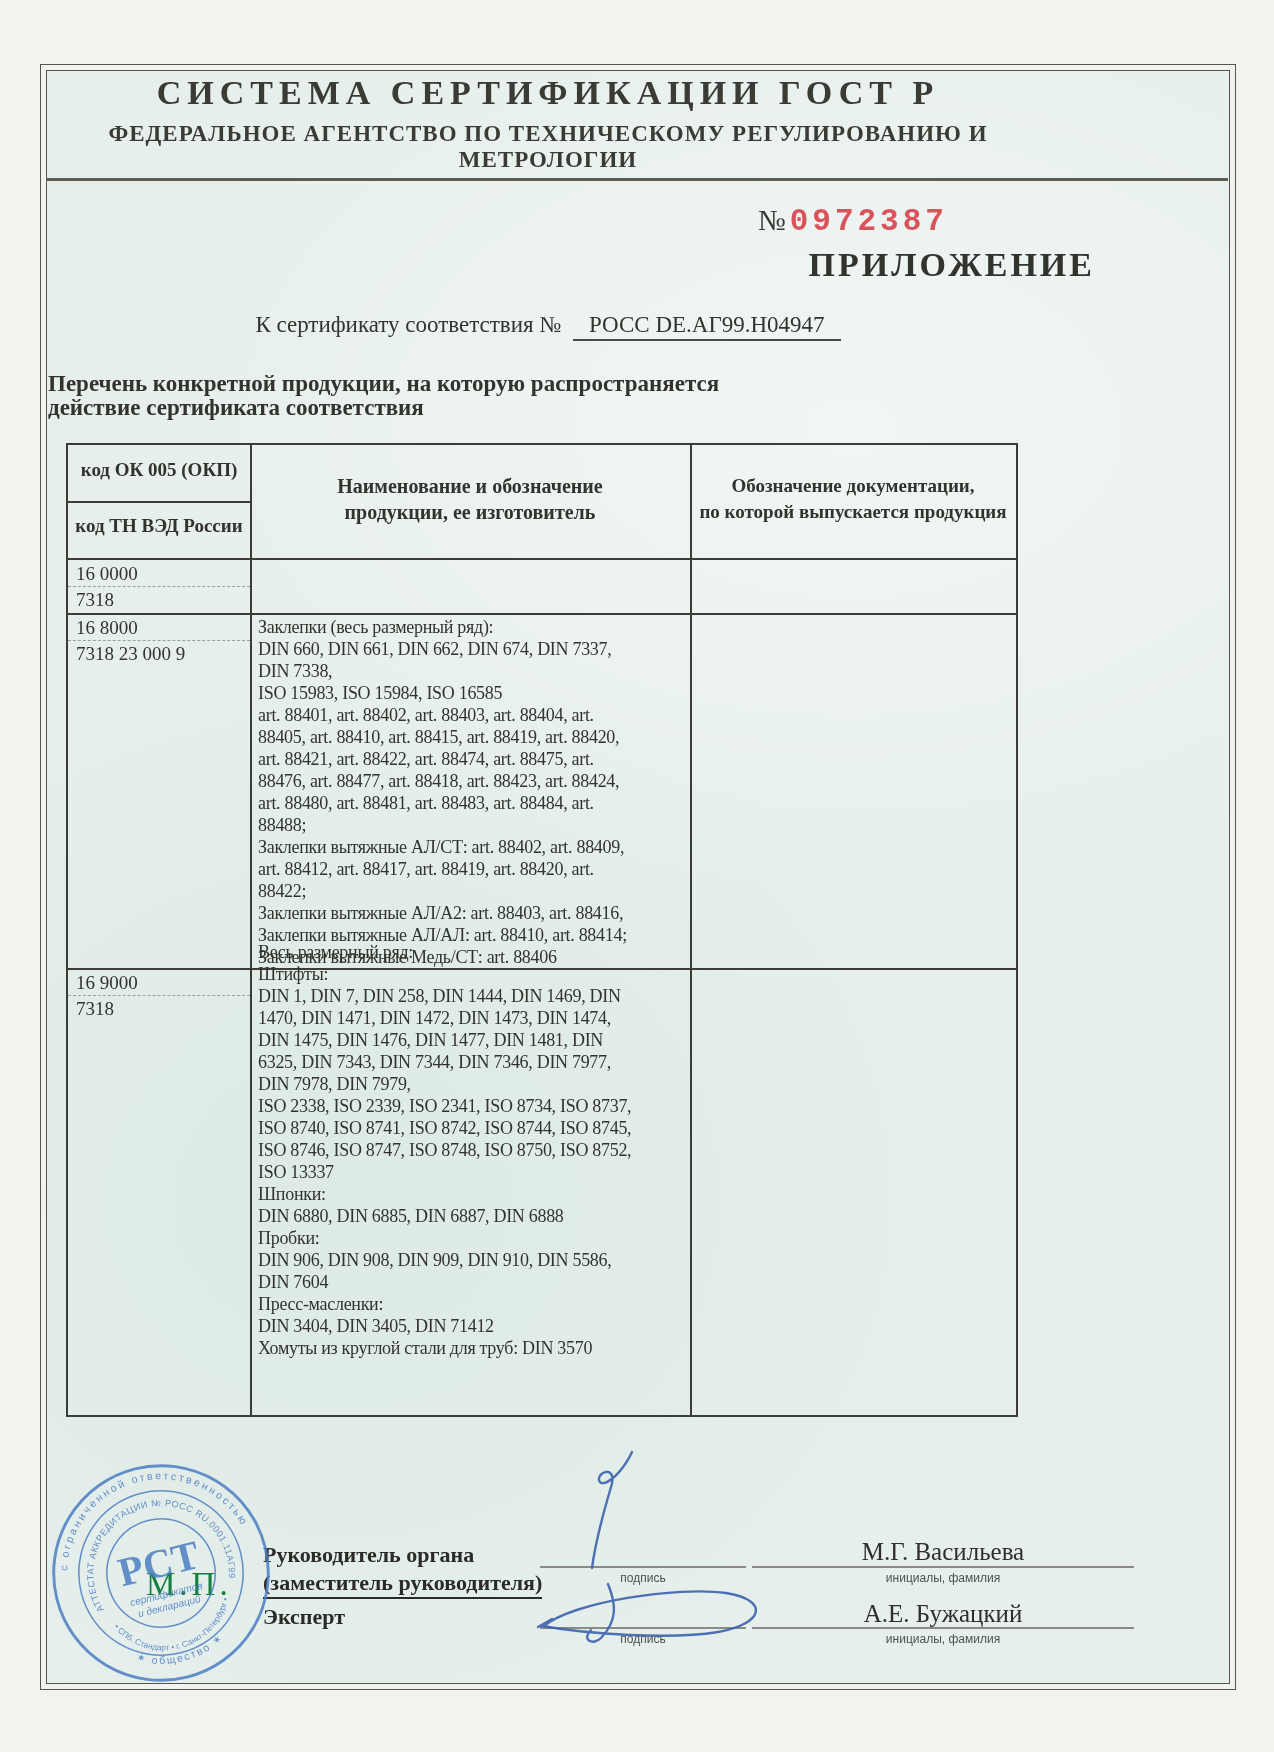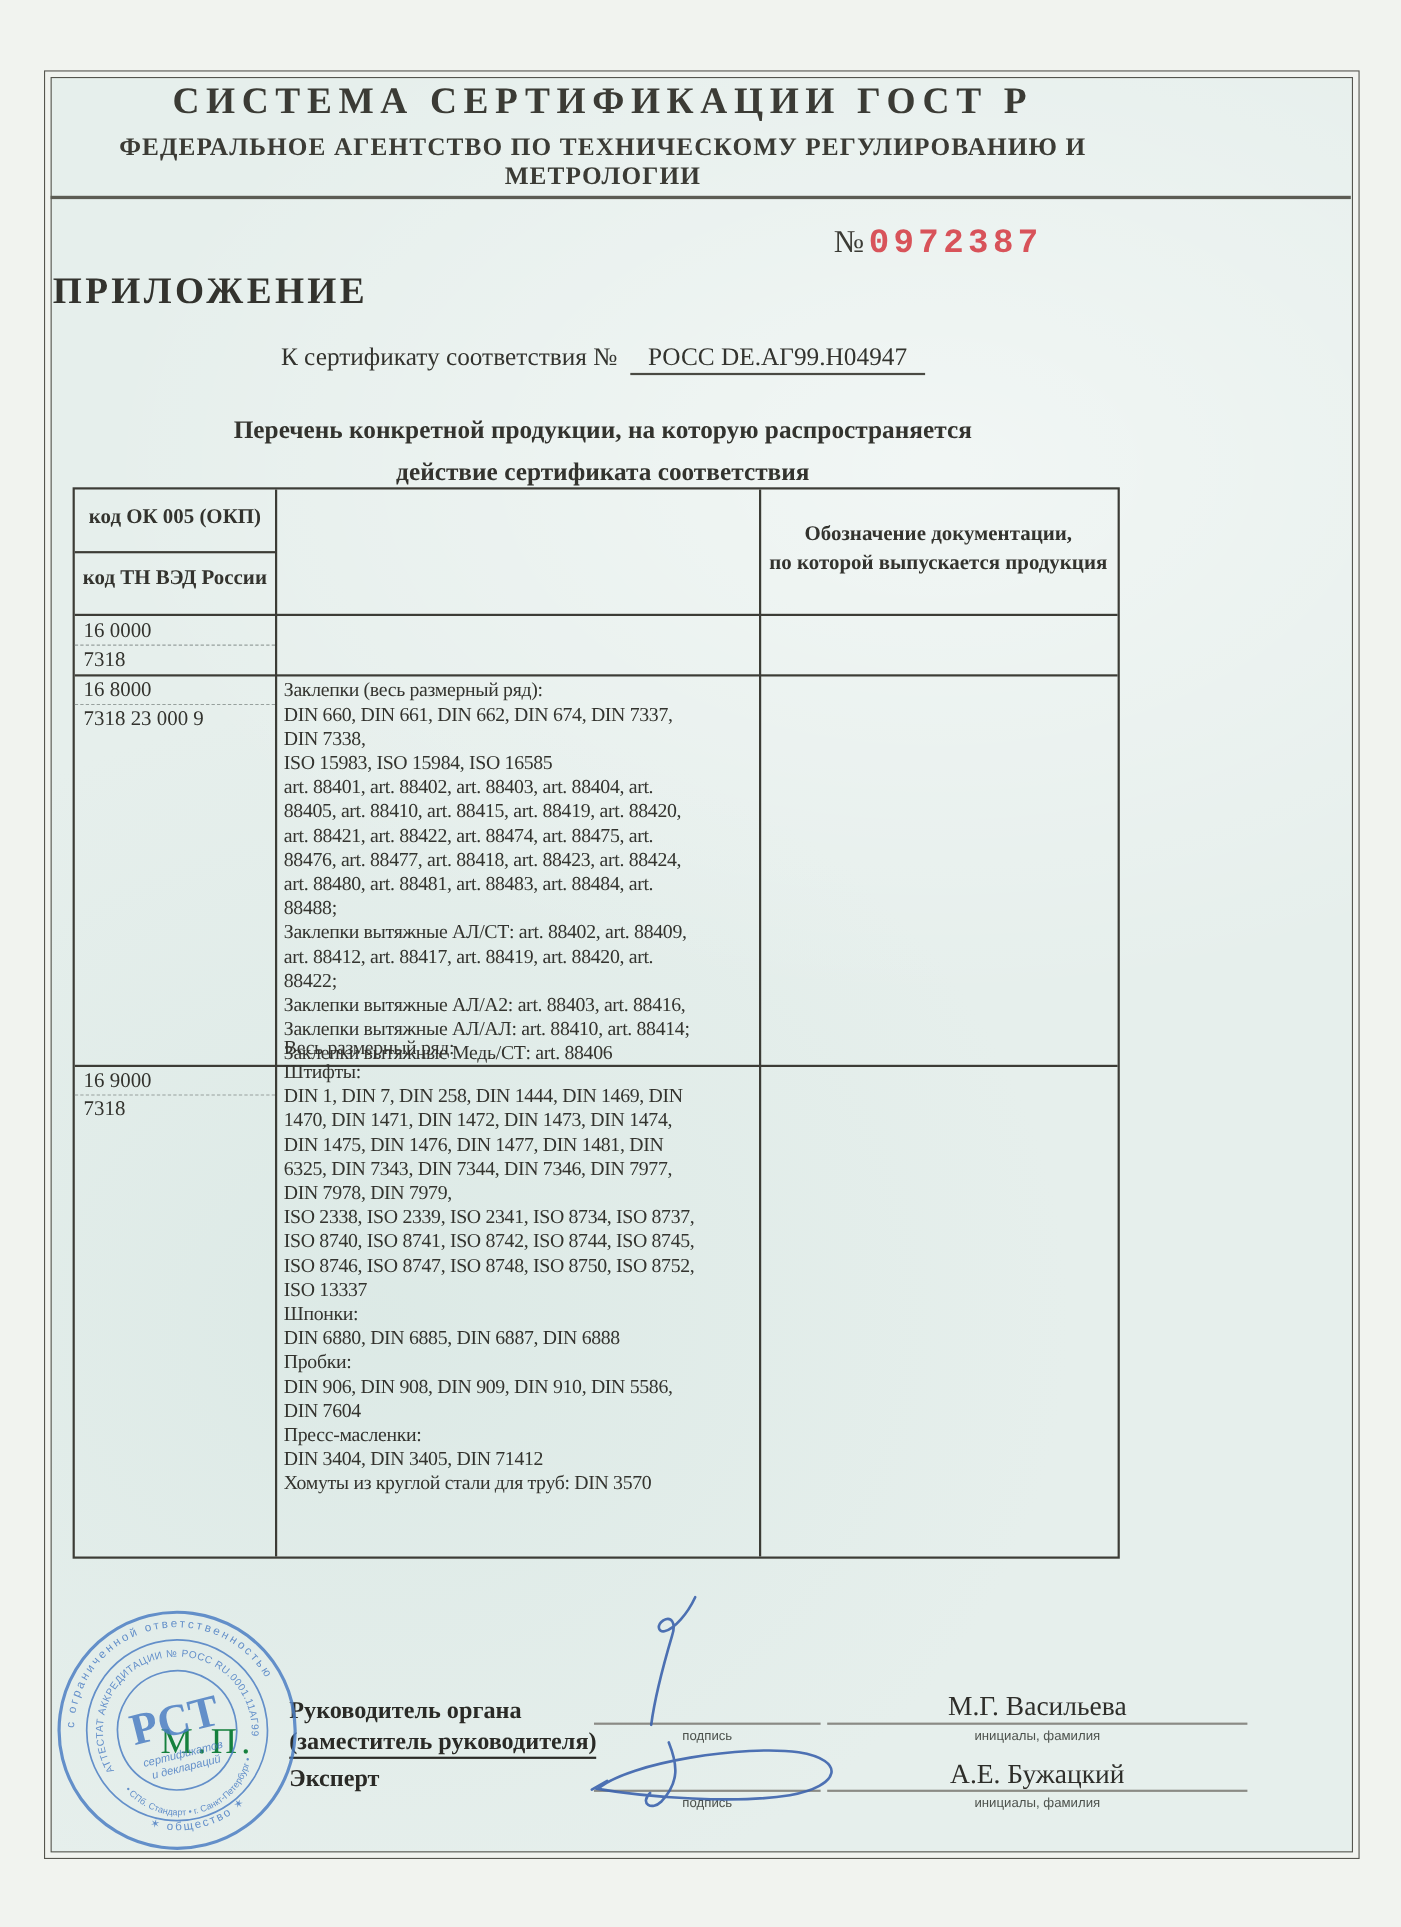--- a/index.html
+++ b/index.html
@@ -26,27 +26,27 @@
   
   .sys-title{left:48px;top:74px;width:1000px;text-align:center;
     font-size:34px;font-weight:700;letter-spacing:6px;color:#3b3b35;}
   .agency{left:48px;top:121px;width:1000px;text-align:center;
     font-size:23px;font-weight:700;letter-spacing:1px;color:#3b3b35;}
   .header-rule{left:46px;top:178px;width:1182px;height:3px;background:#5c5c54;}
   .doc-number{left:758px;top:204px;white-space:nowrap;}
   .num-sign{font-size:29px;color:#3b3b35;}
   .num-value{font-family:Liberation Mono, monospace;font-size:31px;
     font-weight:600;color:#d8535a;letter-spacing:4px;}
-  .app-title{left:48px;top:246px;width:1000px;text-align:left;
-    font-size:34px;font-weight:700;letter-spacing:3px;}
+  .app-title{left:48px;top:246px;width:1000px;text-align:right;
+    font-size:34px;font-weight:700;letter-spacing:3px;padding-left:47px;}
   .cert-line{left:48px;top:312px;width:1000px;text-align:center;font-size:23px;}
   .cert-label{font-weight:400;}
   .cert-num{border-bottom:2px solid #4a4a43;padding:0 16px 2px 16px;margin-left:6px;}
-  .subtitle{left:48px;top:372px;width:1000px;text-align:center;
-    font-size:23px;font-weight:700;white-space:pre-line;line-height:38px;}
+  .subtitle{left:48px;top:372px;width:1000px;text-align:left;
+    font-size:23px;font-weight:700;white-space:pre-line;line-height:24px;}
   
   .ptable{left:66px;top:443px;width:948px;height:970px;border:2px solid #3c3c36;}
   .vline{position:absolute;top:0;bottom:0;width:2px;background:#3c3c36;}
   .v1{left:182px;} .v2{left:622px;}
   .hline{position:absolute;left:0;right:0;height:2px;background:#3c3c36;}
   .col1-split{position:absolute;left:0;width:182px;height:1.5px;background:#3c3c36;top:56px;}
   .cell{position:absolute;}
   .hcell{font-weight:700;text-align:center;white-space:pre-line;font-size:20px;line-height:26px;}
   .code{font-size:19px;white-space:nowrap;}
   .dash{position:absolute;left:0;width:182px;height:0;border-top:1.5px dashed #97a09d;}
@@ -108,20 +108,22 @@
   <div class="abs ptable">
     <div class="vline v1"></div>
     <div class="vline v2"></div>
     <div class="col1-split"></div>
     <div class="hline" style="top:113px;"></div>
     <div class="hline" style="top:168px;"></div>
     <div class="hline" style="top:523px;"></div>
 
     <div class="cell hcell" style="left:0;top:12px;width:182px;font-size:19px;">код ОК 005 (ОКП)</div>
     <div class="cell hcell" style="left:0;top:68px;width:182px;font-size:19px;">код ТН ВЭД России</div>
+    <div class="cell hcell" style="left:182px;top:28px;width:440px;">Наименование и обозначение
+продукции, ее изготовитель</div>
     <div class="cell hcell" style="left:622px;top:28px;width:326px;font-size:19px;">Обозначение документации,
 по которой выпускается продукция</div>
 
     <div class="cell code" style="left:8px;top:118px;">16 0000</div>
     <div class="dash" style="top:141px;"></div>
     <div class="cell code" style="left:8px;top:144px;">7318</div>
     <div class="cell content" style="left:190px;top:120px;width:424px;"></div>
     <div class="cell content" style="left:630px;top:120px;width:310px;"></div>
 
     <div class="cell code" style="left:8px;top:172px;">16 8000</div>

